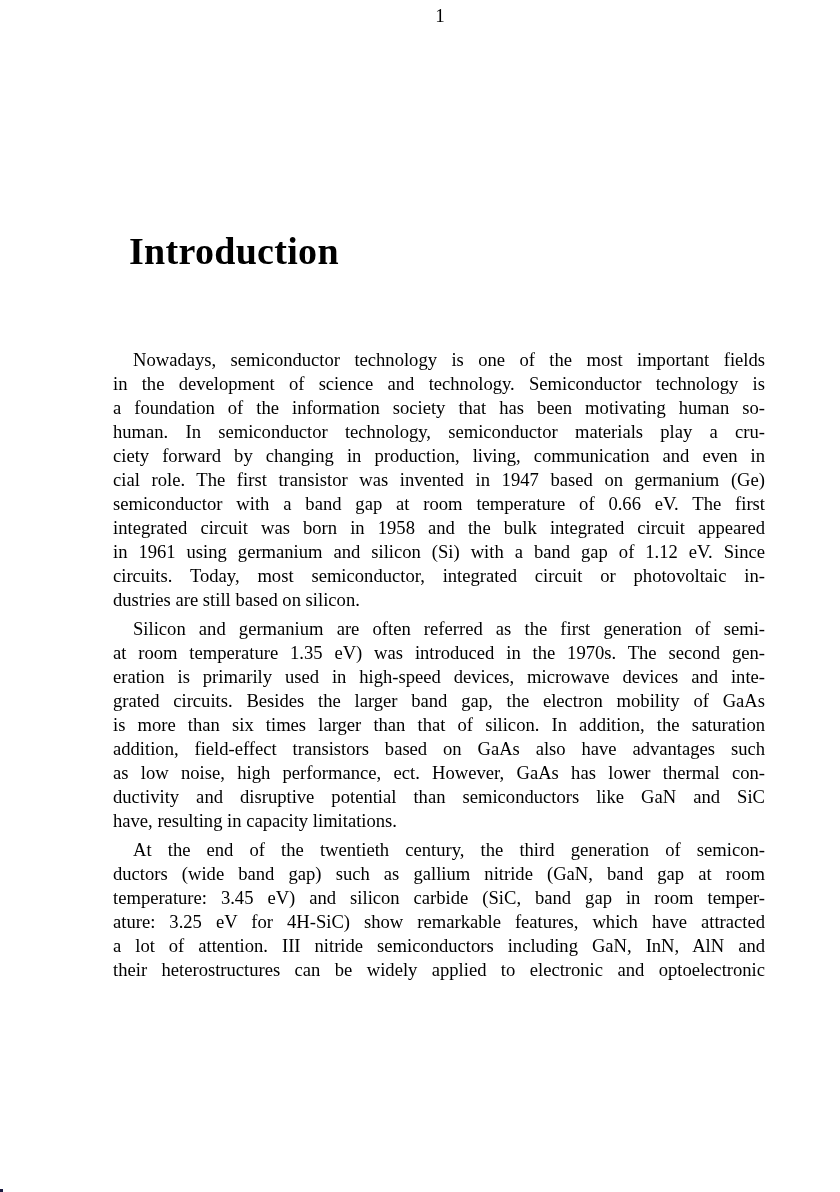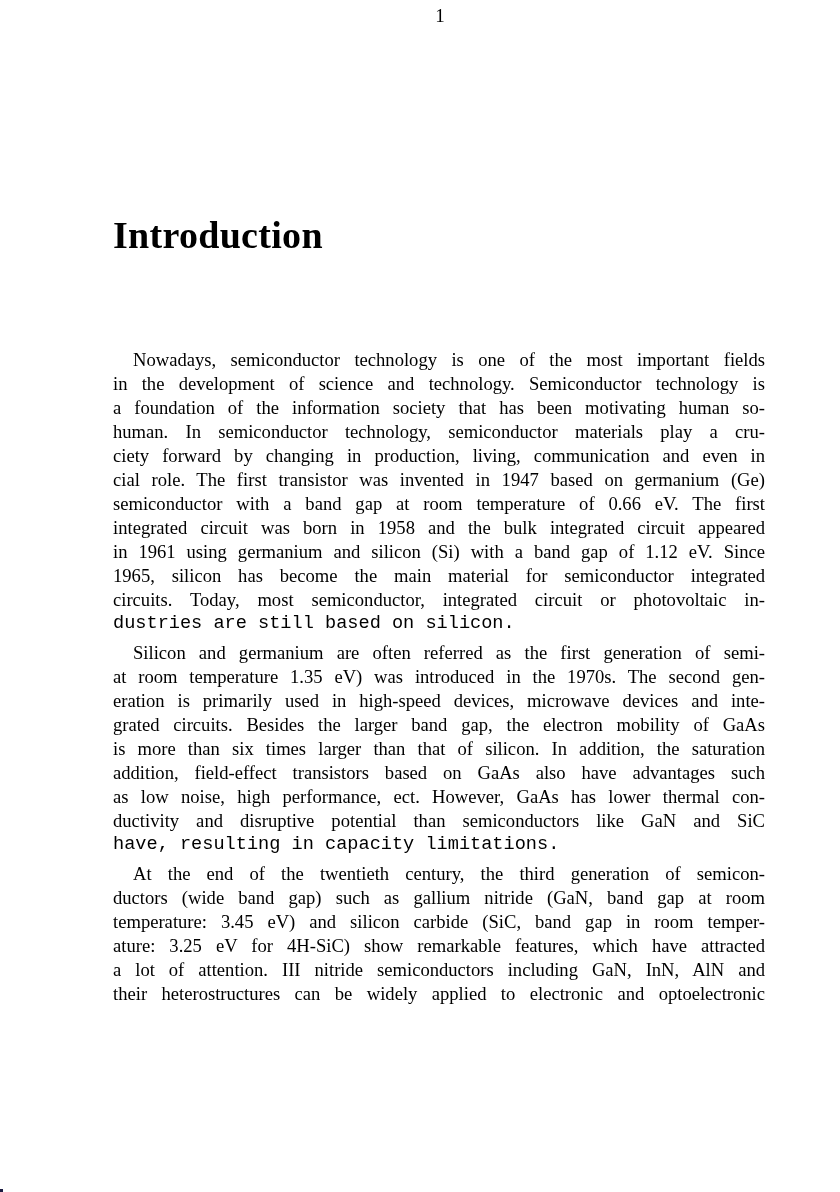--- a/index.html
+++ b/index.html
@@ -50,51 +50,49 @@
       white-space: nowrap;
       text-align: justify;
       text-align-last: justify;
       width: 652px;
     }
     .line.indent {
       text-indent: 20px;
     }
     .line.last {
       text-align-last: left;
-      font-family: Liberation Mono, monospace;
     }
     .corner-mark {
       position: absolute;
       left: 0;
       top: 1189px;
       width: 3px;
       height: 3px;
       background: #1a1a40;
     }
   </style>
 </head>
 <body>
 
 <div class="page-number">1</div>
 
-<h1 class="chapter-title" style="margin:0;">Introduction</h1>
+<h1 class="chapter-title" style="margin:16px;">Introduction</h1>
 
 <div class="body-text">
 
   <p class="paragraph">
     <span class="line indent">Nowadays, semiconductor technology is one of the most important fields</span>
     <span class="line">in the development of science and technology. Semiconductor technology is</span>
     <span class="line">a foundation of the information society that has been motivating human so-</span>
     <span class="line">human. In semiconductor technology, semiconductor materials play a cru-</span>
     <span class="line">ciety forward by changing in production, living, communication and even in</span>
     <span class="line">cial role. The first transistor was invented in 1947 based on germanium (Ge)</span>
     <span class="line">semiconductor with a band gap at room temperature of 0.66 eV. The first</span>
     <span class="line">integrated circuit was born in 1958 and the bulk integrated circuit appeared</span>
     <span class="line">in 1961 using germanium and silicon (Si) with a band gap of 1.12 eV. Since</span>
-    <span class="line">1965, silicon has become the main material for semiconductor integrated</span>
     <span class="line">circuits. Today, most semiconductor, integrated circuit or photovoltaic in-</span>
     <span class="line last">dustries are still based on silicon.</span>
   </p>
 
   <p class="paragraph">
     <span class="line indent">Silicon and germanium are often referred as the first generation of semi-</span>
     <span class="line">at room temperature 1.35 eV) was introduced in the 1970s. The second gen-</span>
     <span class="line">eration is primarily used in high-speed devices, microwave devices and inte-</span>
     <span class="line">grated circuits. Besides the larger band gap, the electron mobility of GaAs</span>
     <span class="line">is more than six times larger than that of silicon. In addition, the saturation</span>

